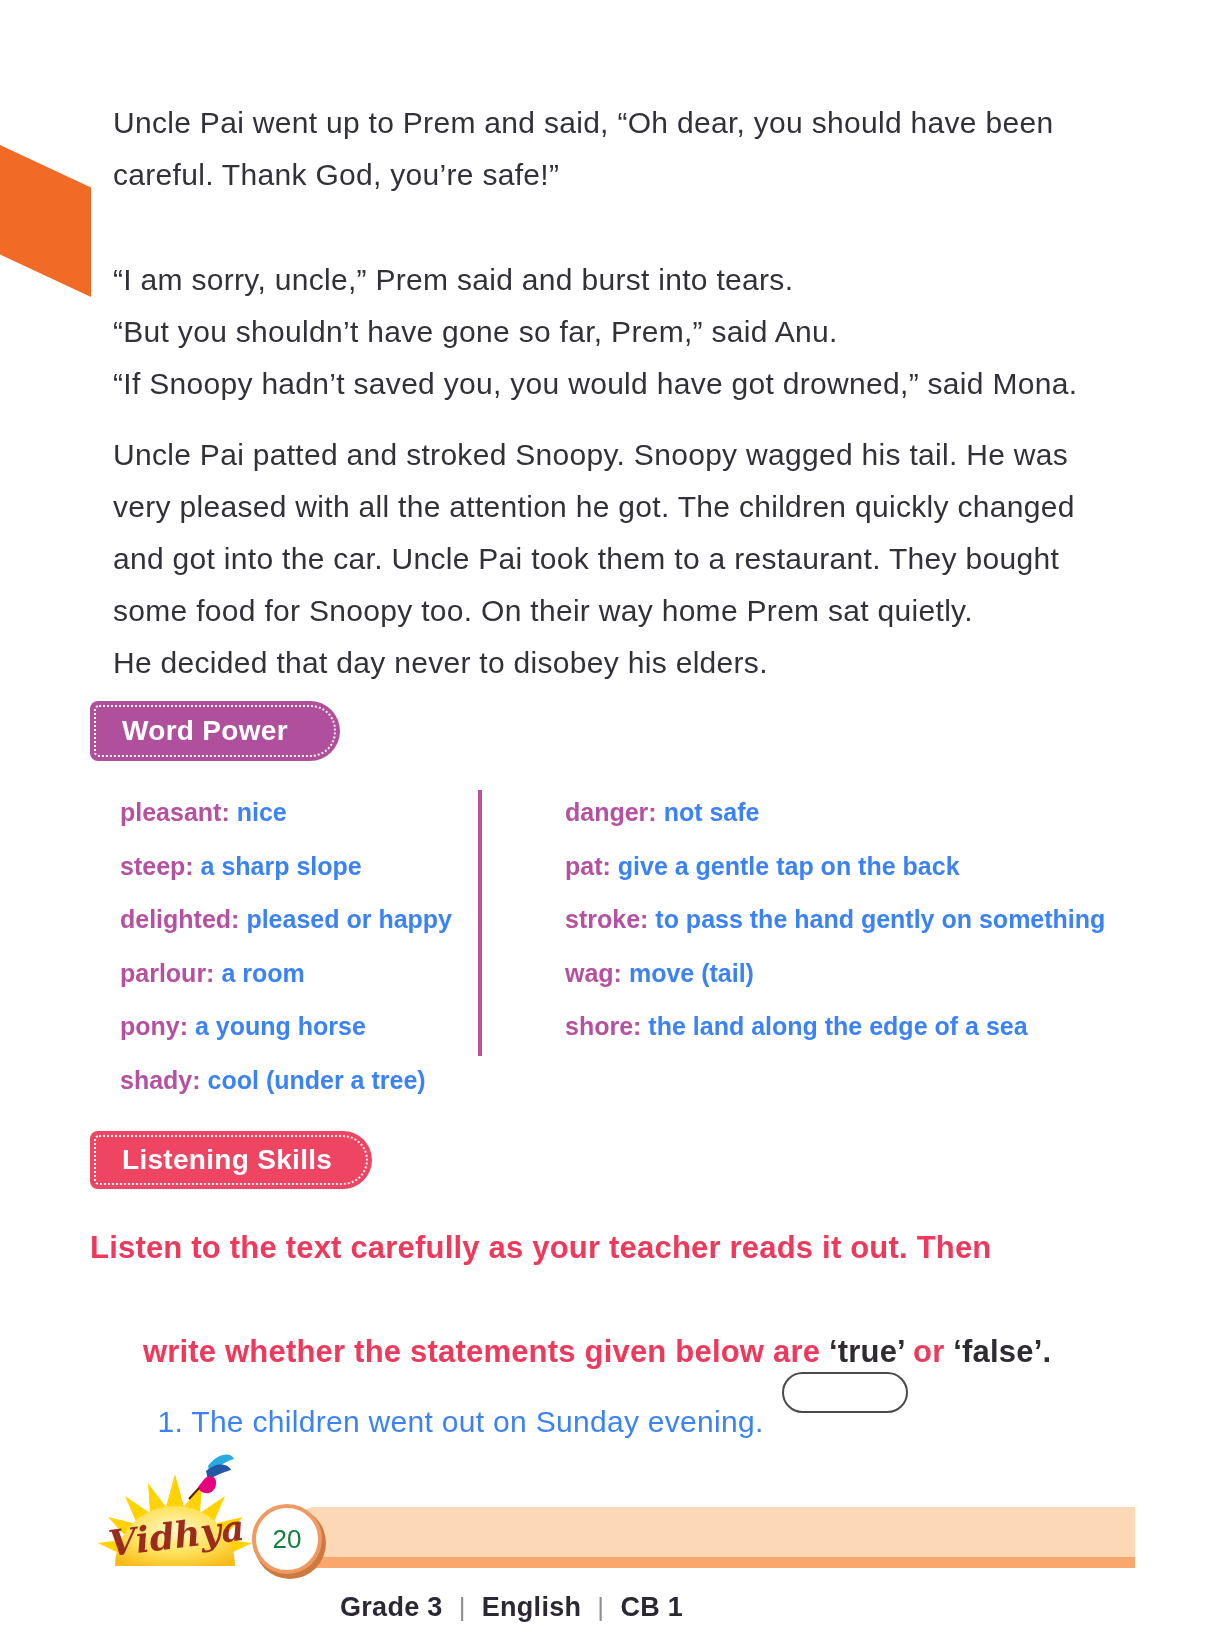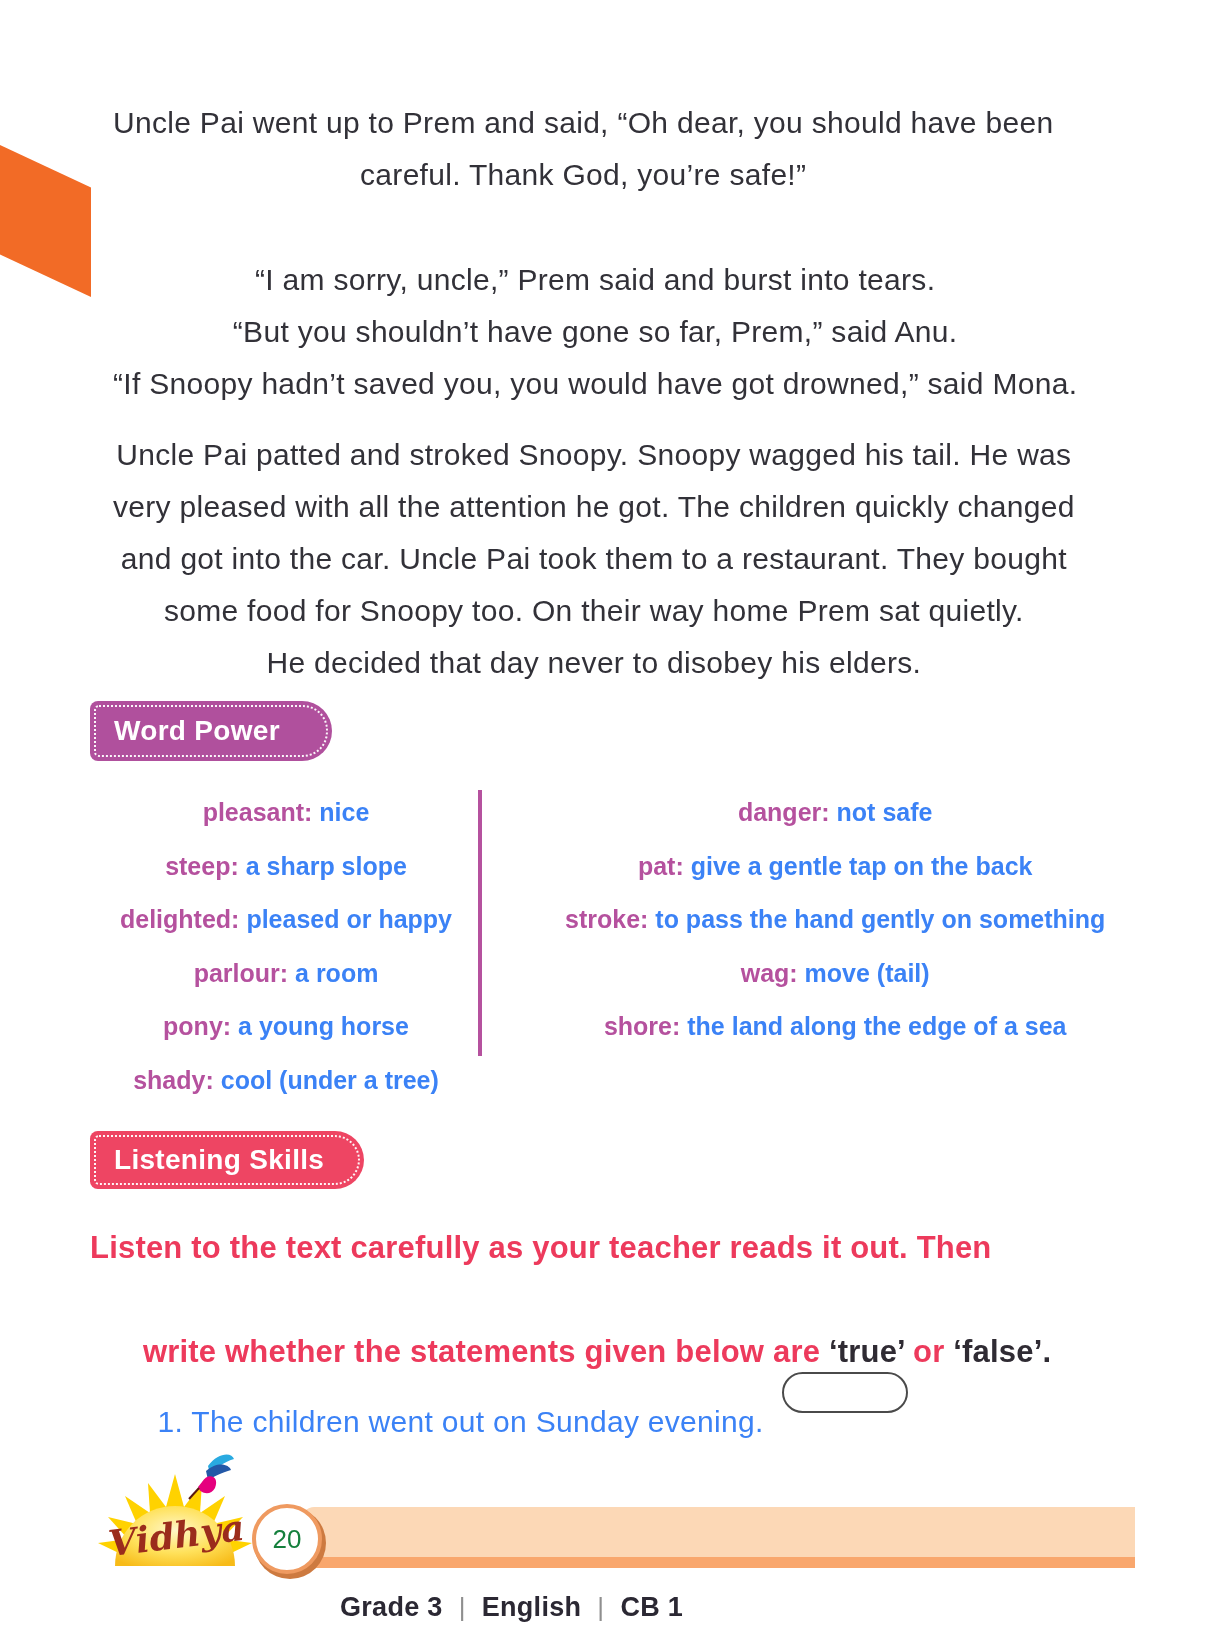--- a/index.html
+++ b/index.html
@@ -1,18 +1,18 @@
 <!DOCTYPE html>
 <html><head>
 <meta charset="utf-8">
 <style>
   html,body { margin:0; padding:0; background:#ffffff; }
   .page {
     position:relative; width:1223px; height:1625px; overflow:hidden;
-    background:#ffffff; font-family:"Liberation Sans", sans-serif;text-align:center;
+    background:#ffffff; font-family:"Liberation Sans", sans-serif;
   }
 
   
   .orange-tab {
     position:absolute; left:0; top:145px; width:91px; height:152px;
     background:#f26b26;
     clip-path:polygon(0 0, 100% 28%, 100% 100%, 0 72%);
   }
 
   
@@ -22,20 +22,21 @@
     letter-spacing:0.3px;
   }
   .p1 { top:97px; }
   .p2 { top:254px; }
   .p3 { top:429px; }
 
   
   .badge {
     position:absolute; display:flex; align-items:center;
     border-radius:8px 30px 30px 8px;
+    padding-left:8px;
   }
   .badge::before {
     content:""; position:absolute; inset:4px;
     border:2px dotted rgba(255,255,255,0.95);
     border-radius:5px 25px 25px 5px; pointer-events:none;
   }
   .badge .badge-label {
     color:#ffffff; font-weight:bold; font-size:28px; padding-left:24px;
     letter-spacing:0.3px; white-space:pre;
   }

